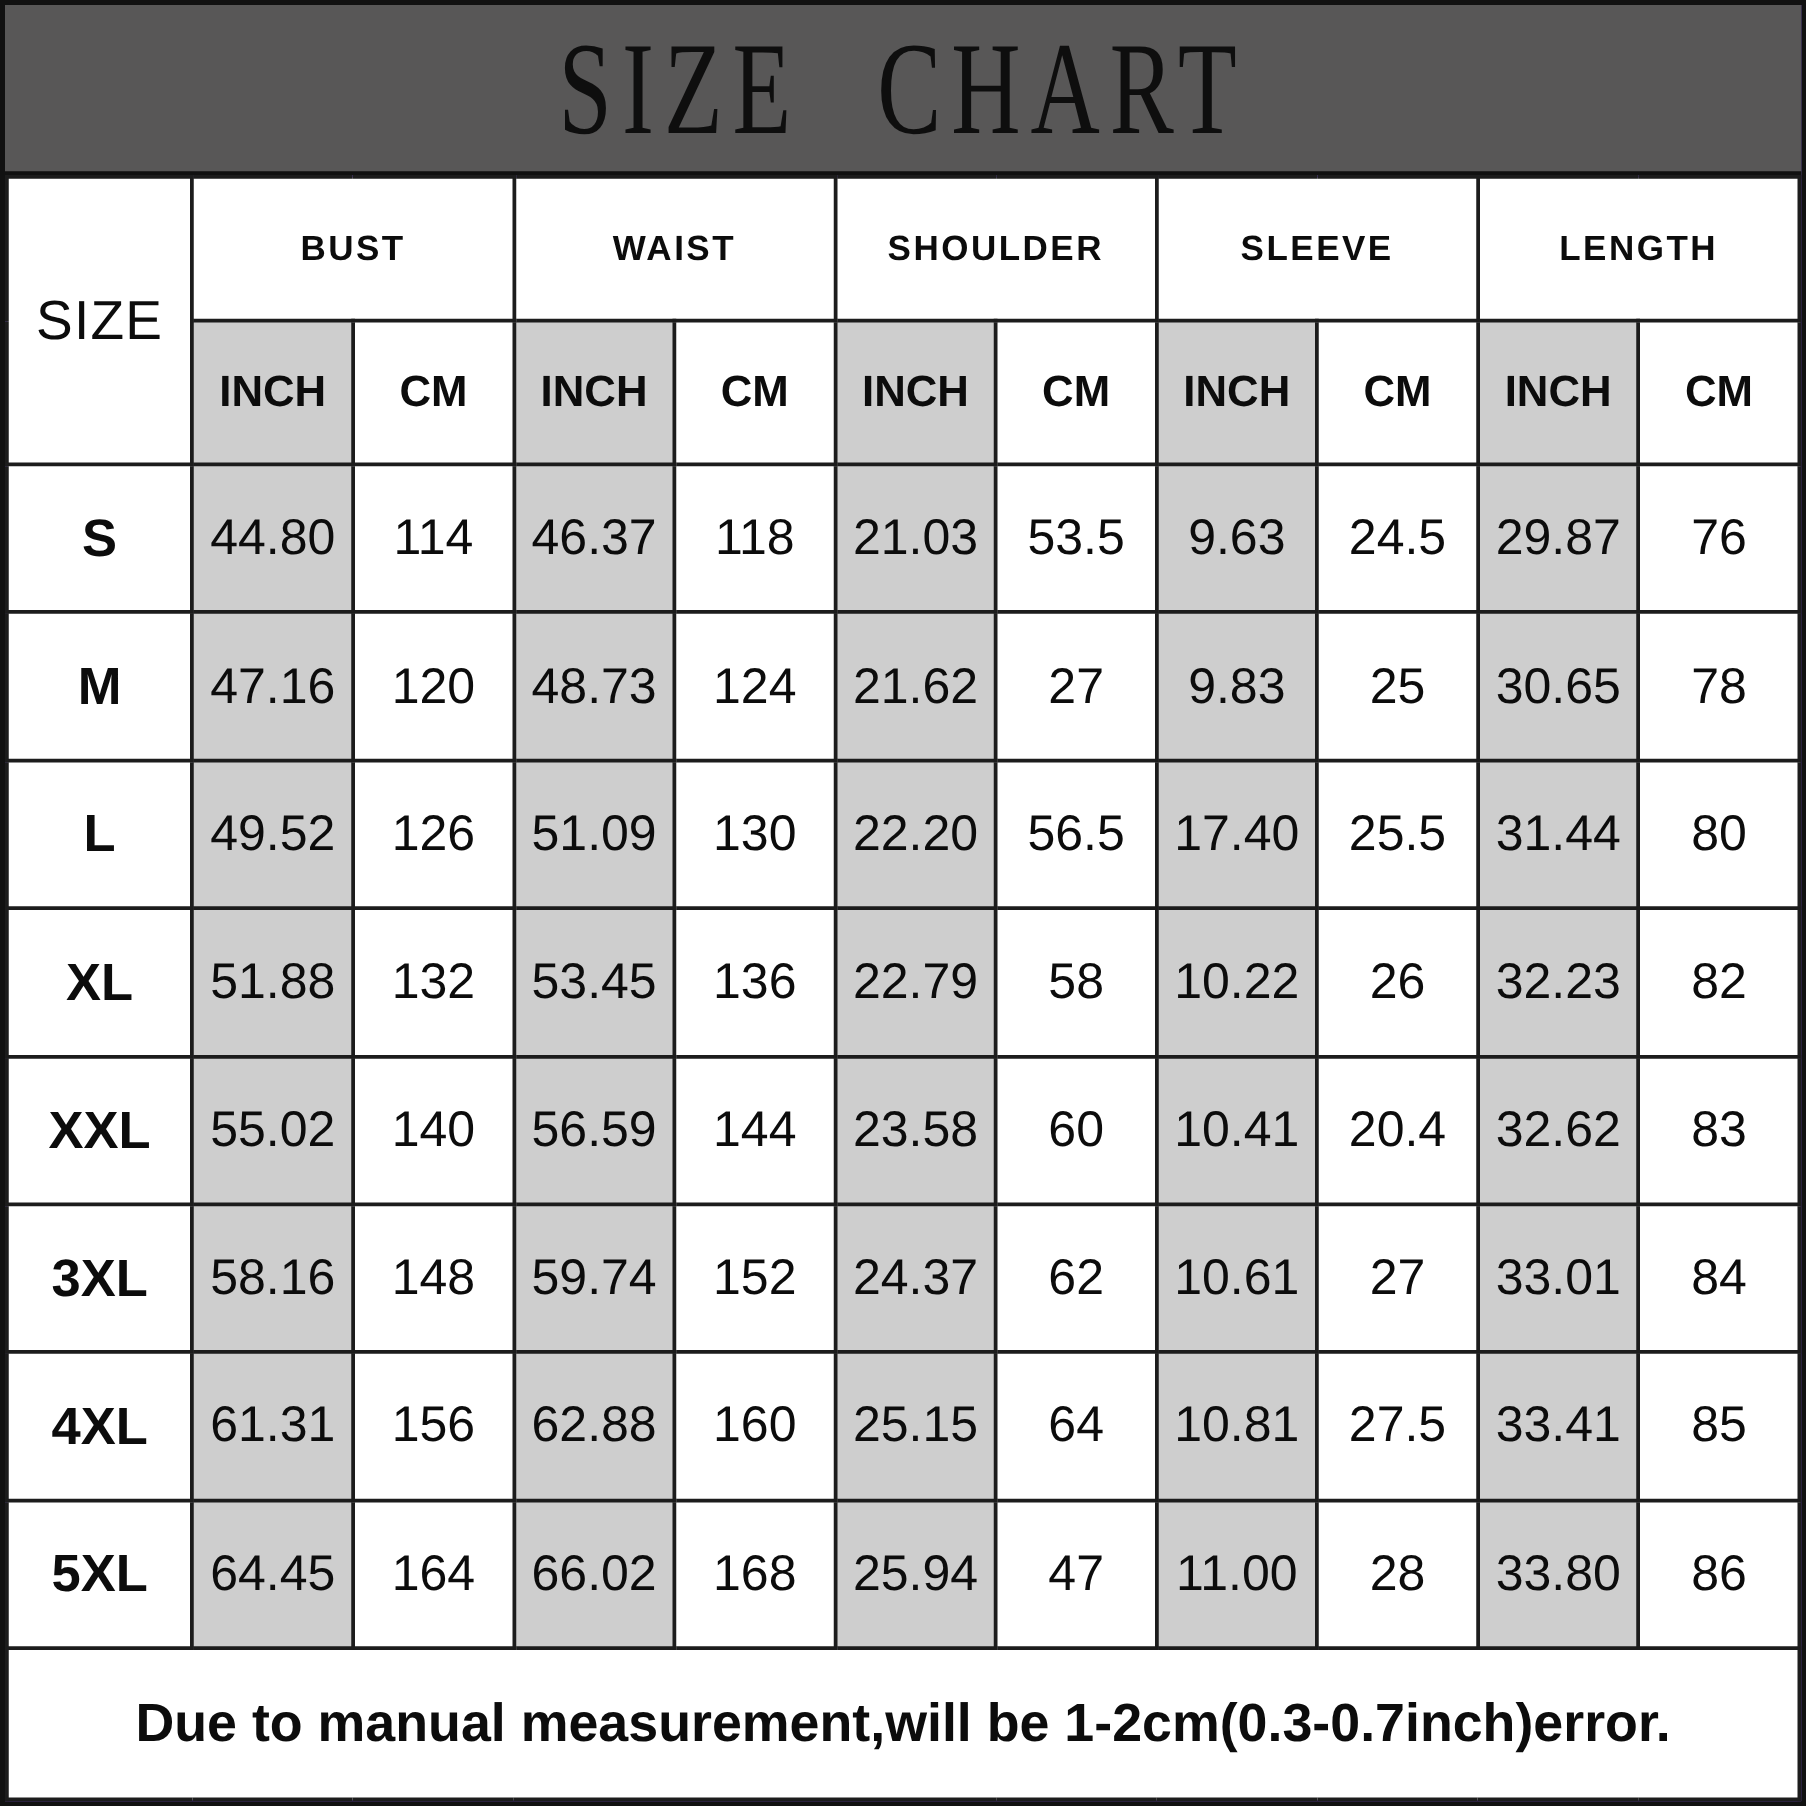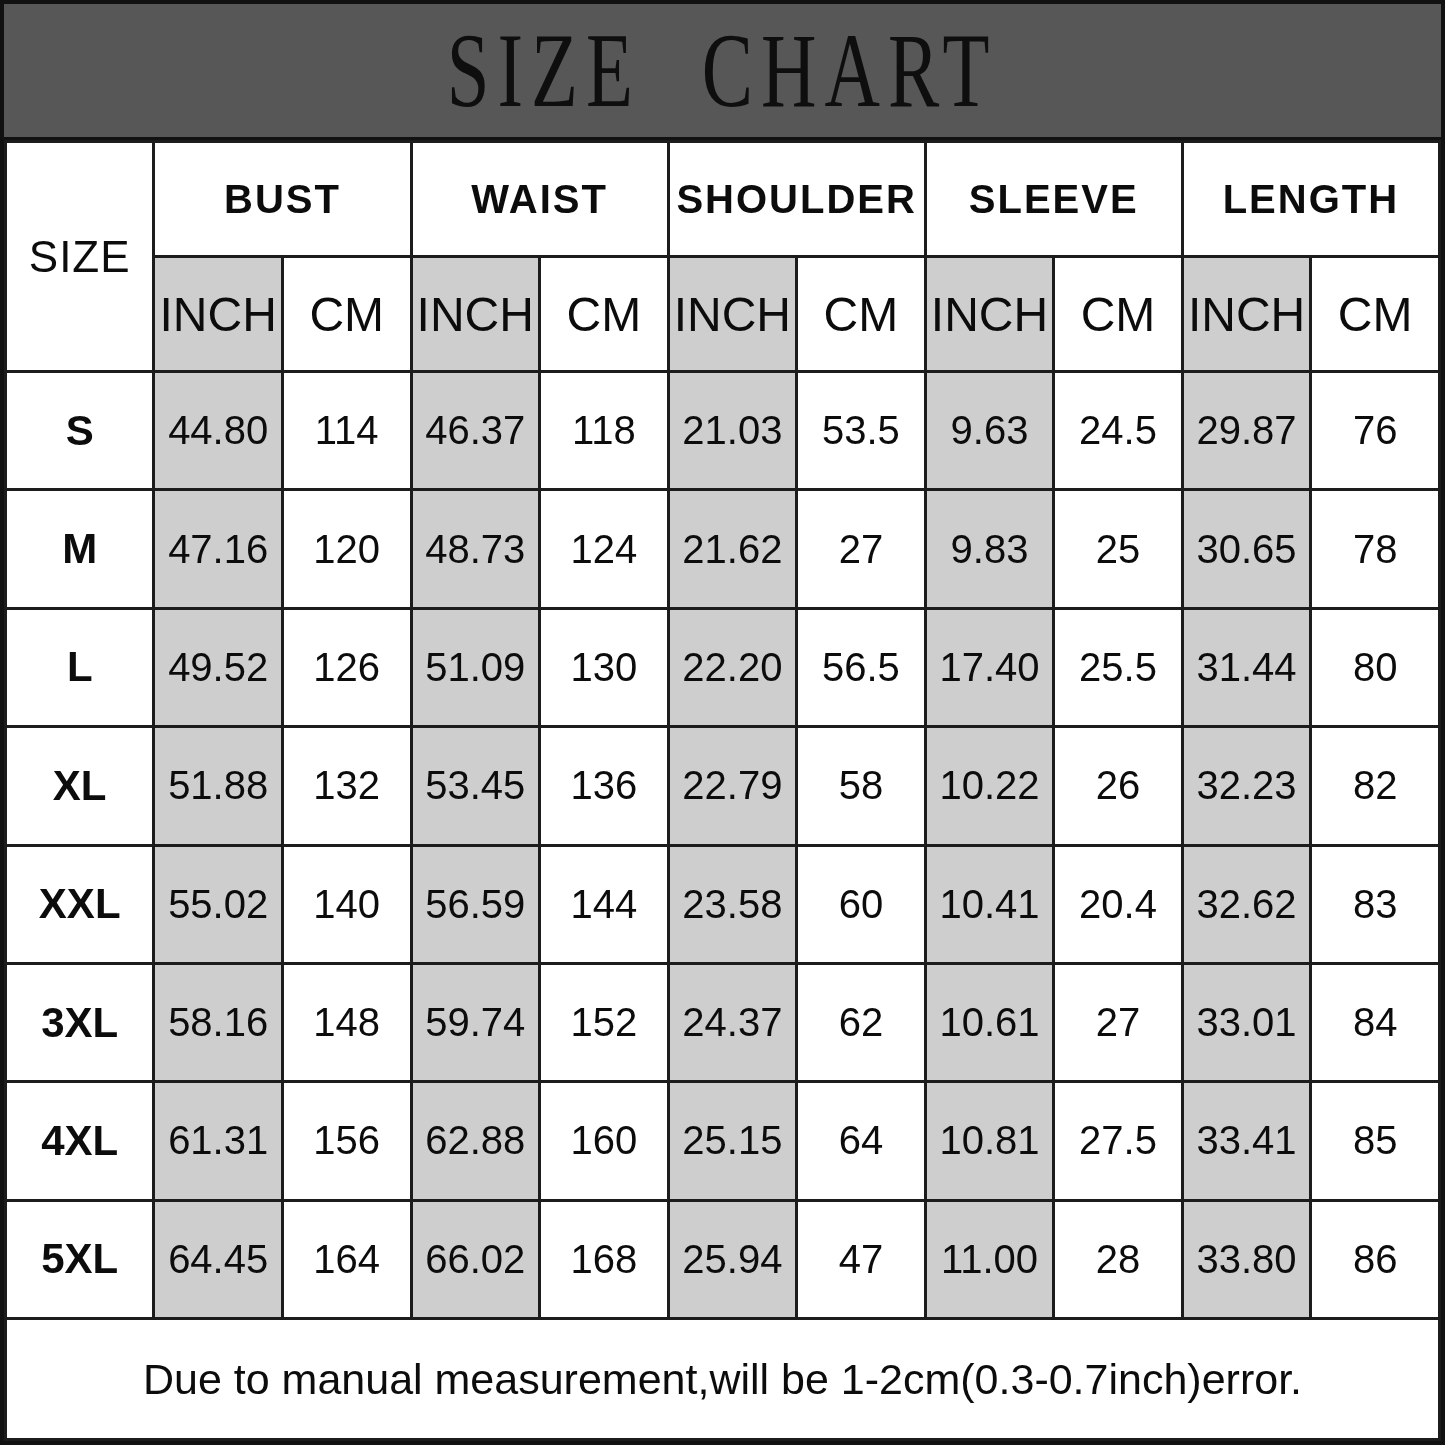--- a/index.html
+++ b/index.html
@@ -47,49 +47,49 @@
     border: 3px solid #1c1c1c;
     text-align: center;
     vertical-align: middle;
     padding: 0;
     color: #0c0c0c;
     background: #ffffff;
   }
   col.c-size   { width: 10.35%; }
   col.c-data   { width: 8.965%; }
   th.group-hdr {
-    font-size: 40px;
+    font-size: 28px;
     font-weight: bold;
     letter-spacing: 2px;
     height: 112px;
   }
   th.size-hdr {
     font-size: 44px;
     font-weight: normal;
     letter-spacing: 1px;
   }
   th.unit-hdr {
-    font-size: 48px;
-    font-weight: normal;
+    font-size: 35px;
+    font-weight: bold;
     height: 112px;
   }
   td.row-label {
     font-size: 42px;
     font-weight: bold;
     height: 114px;
   }
   td.val {
     font-size: 40px;
     font-weight: 400;
   }
   .g { background: #cecece !important; }
   td.note-cell {
     height: 118px;
     font-size: 43px;
-    font-weight: 400;
+    font-weight: 700;
     letter-spacing: 0px;
   }
 </style>
 </head>
 <body>
 
 <div class="page">
 
   <div class="title-bar">
     <span class="title-text">SIZE CHART</span>

